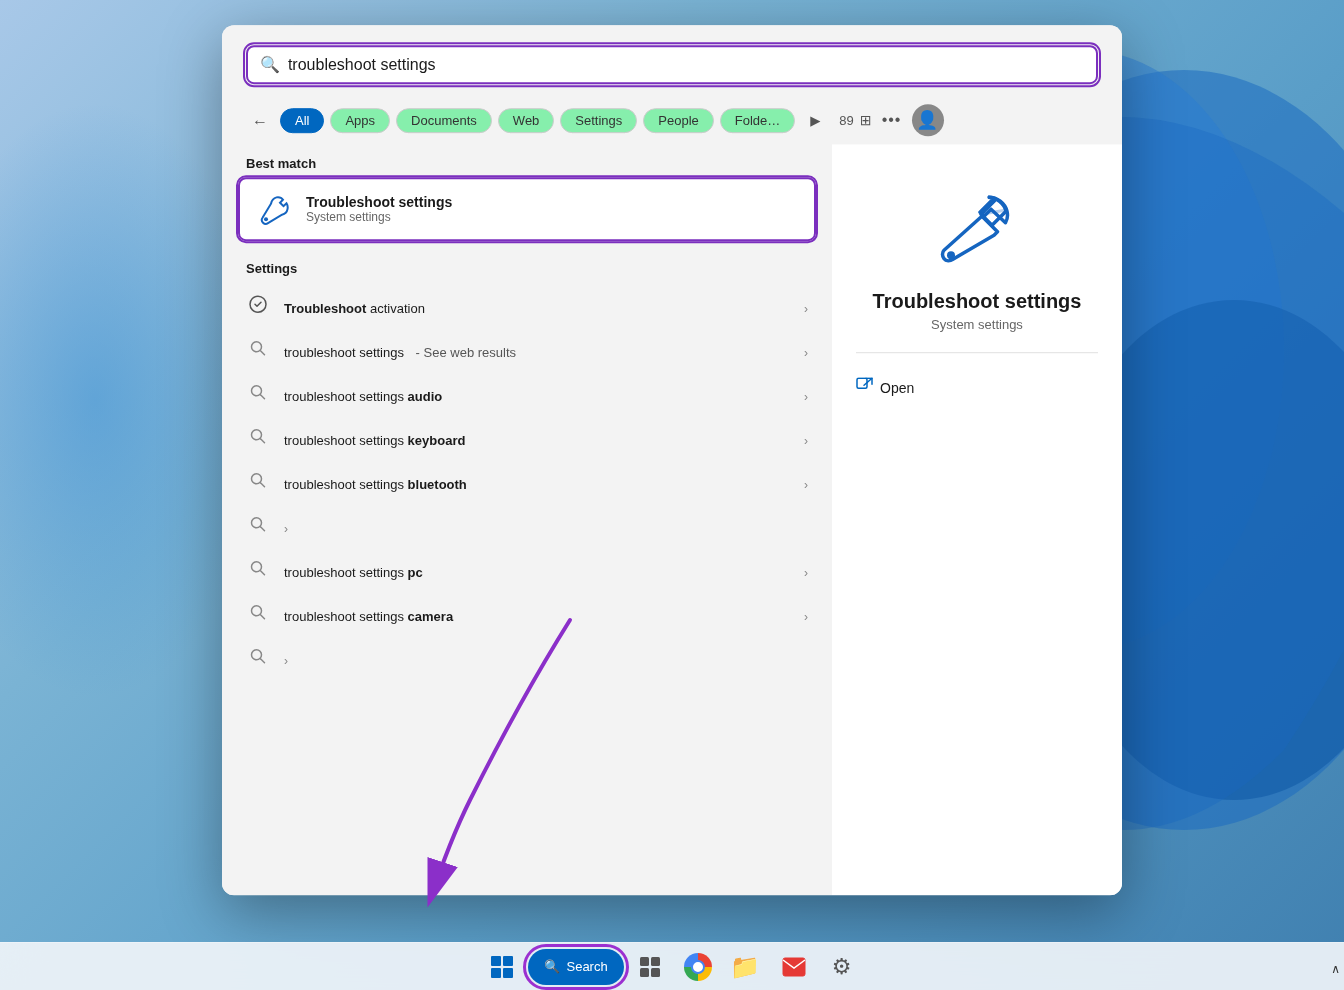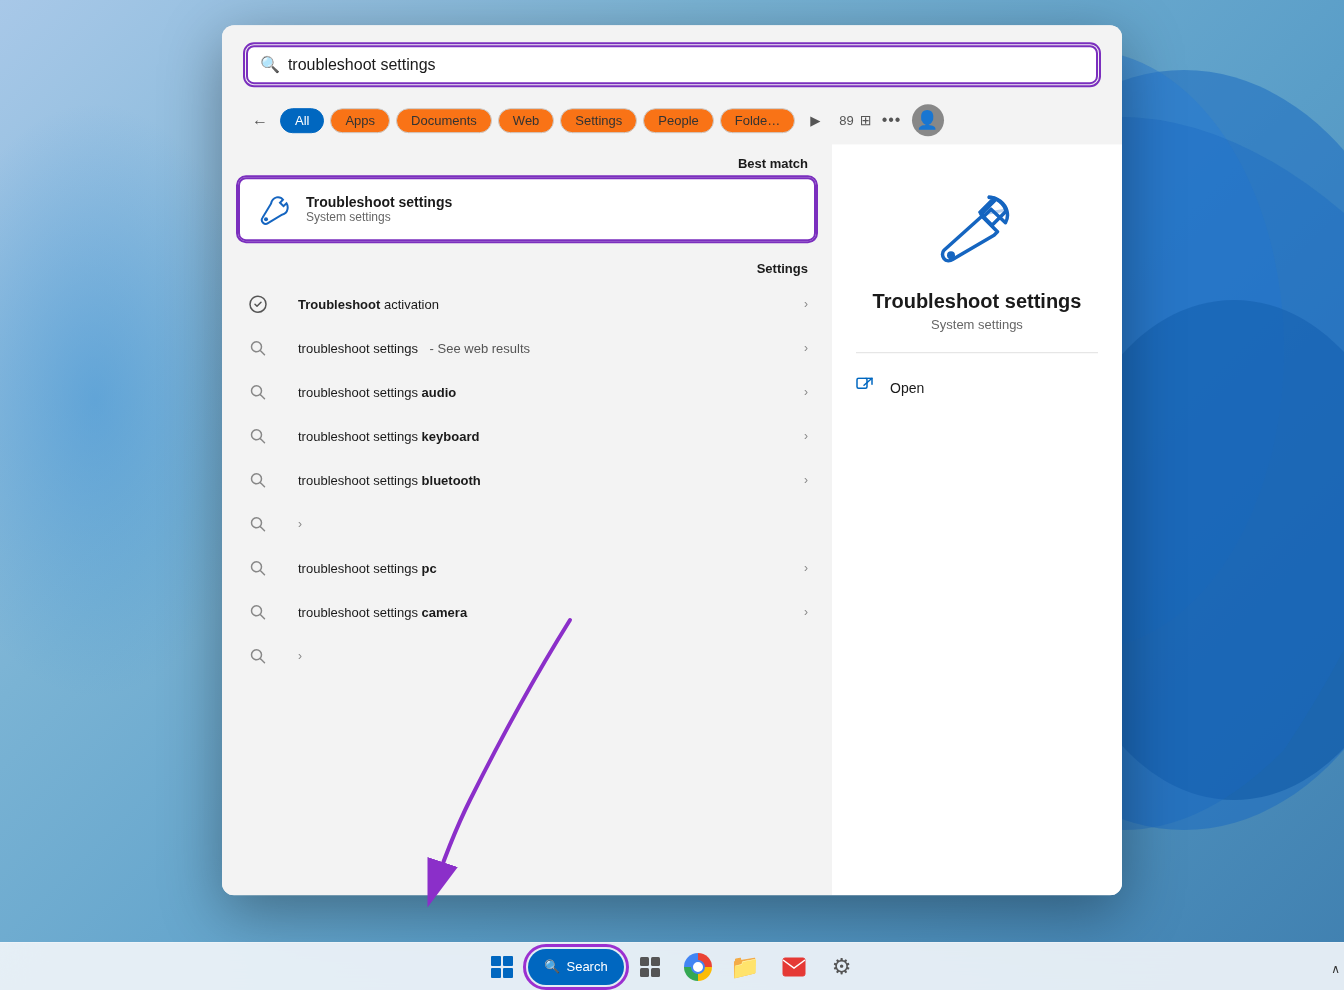--- a/index.html
+++ b/index.html
@@ -103,21 +103,21 @@
     
     .filter-tabs {
       display: flex;
       align-items: center;
       gap: 6px;
       padding: 8px 24px 8px;
       background: #f3f3f3;
     }
     .filter-btn {
       border: 1px solid #ccc;
-      background: #f97316;
+      background: #86efac;
       border-radius: 16px;
       padding: 4px 14px;
       font-size: 13px;
       cursor: pointer;
       color: #333;
       font-family: 'Segoe UI', Arial, sans-serif;
     }
     .filter-btn.active {
       background: #0067c0;
       color: white;
@@ -183,21 +183,20 @@
       overflow-y: auto;
       padding: 0 0 20px 0;
       background: #f3f3f3;
     }
 
     .section-title {
       font-size: 13px;
       font-weight: 600;
       color: #1a1a1a;
       padding: 12px 24px 6px;
-      text-align: right;
     }
 
     
     .best-match-item {
       margin: 0 16px 8px;
       padding: 12px 16px;
       background: white;
       border-radius: 8px;
       display: flex;
       align-items: center;
@@ -220,22 +219,22 @@
       color: #1a1a1a;
     }
     .best-match-info .item-sub {
       font-size: 12px;
       color: #666;
     }
 
     
     .result-item {
       display: flex;
-      align-items: center;
-      gap: 28px;
+      align-items: flex-end;
+      gap: 14px;
       padding: 10px 24px;
       cursor: pointer;
       border-radius: 4px;
     }
     .result-icon {
       width: 24px;
       height: 24px;
       display: flex;
       align-items: center;
       justify-content: center;
@@ -286,21 +285,21 @@
     .right-divider {
       width: 100%;
       height: 1px;
       background: #e0e0e0;
       margin-bottom: 16px;
     }
     .right-action {
       width: 100%;
       display: flex;
       align-items: center;
-      gap: 16px;
+      gap: 6px;
       padding: 8px 0;
       cursor: pointer;
     }
     .right-action-icon {
       color: #0067c0;
       font-size: 16px;
     }
     .right-action-text {
       font-size: 14px;
       color: #1a1a1a;

